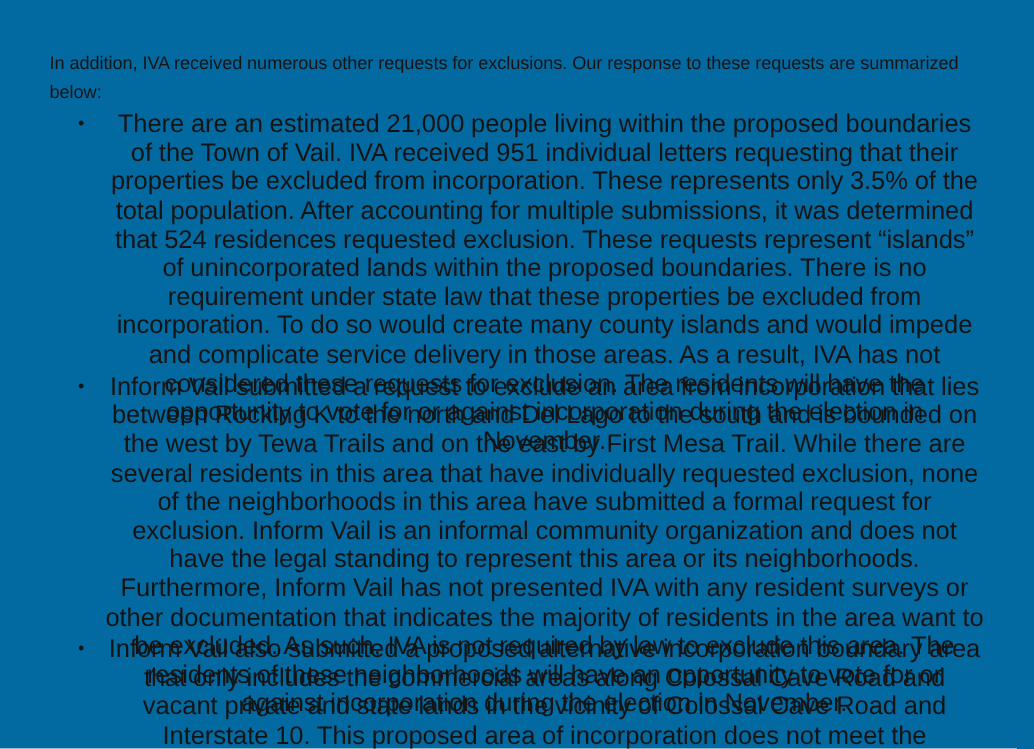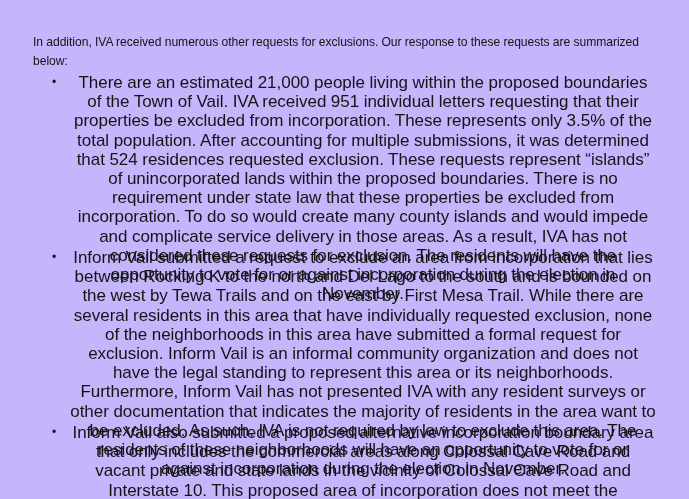--- a/index.html
+++ b/index.html
@@ -12,21 +12,21 @@
     height: 499px;
     overflow: hidden;
     font-family: "Liberation Sans", sans-serif;
     color: #141414;
     -webkit-font-smoothing: antialiased;
   }
   .page {
     position: relative;
     width: 689px;
     height: 499px;
-    background: #c4b5fd;
+    background: #0369a1;
     box-sizing: border-box;
   }
   .intro {
     position: absolute;
     left: 33px;
     top: 21px;
     width: 624px;
     font-size: 12.1px;
     line-height: 19.2px;
     text-align: left;

